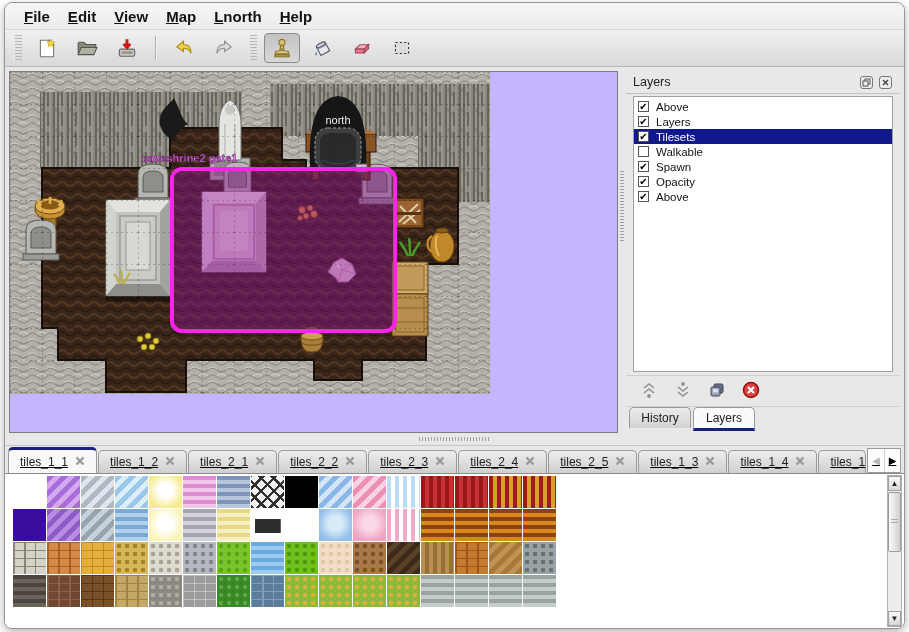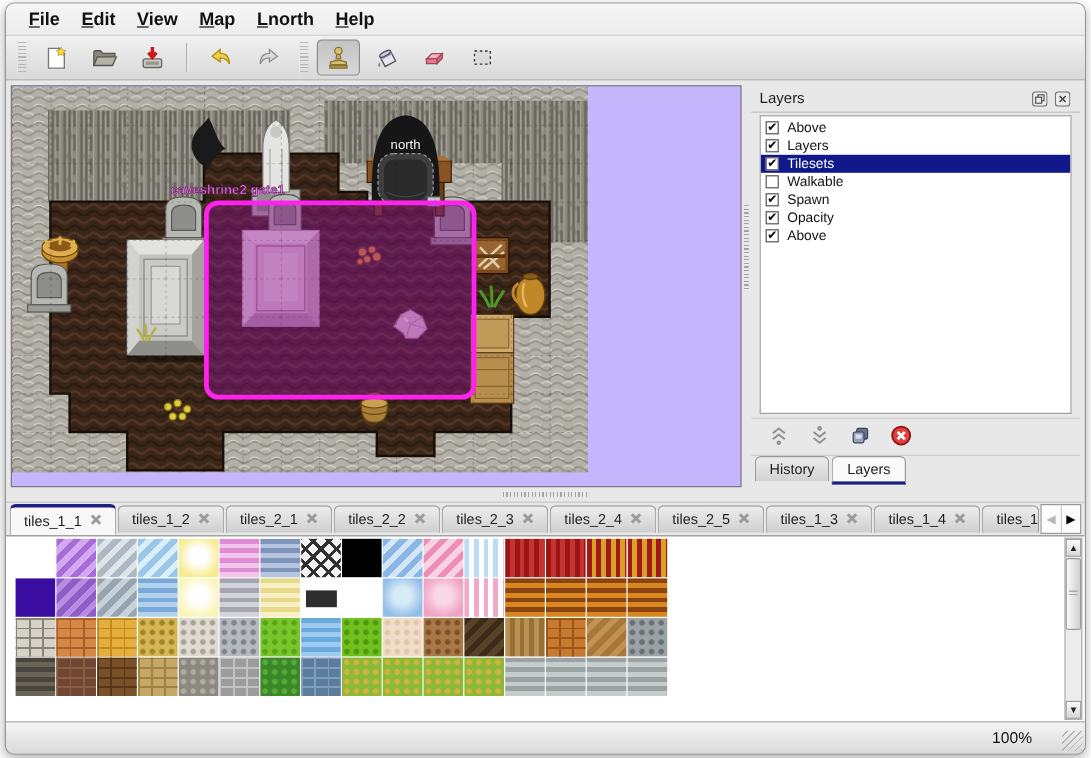--- a/index.html
+++ b/index.html
@@ -52,21 +52,21 @@
   .dock-tab{min-width:62px;height:21px;display:flex;align-items:center;justify-content:center;font-size:12px;color:#222;
     border:1px solid #9a9a9a;border-bottom:none;border-radius:5px 5px 0 0;background:linear-gradient(#ececec,#d2d2d2);
     margin-right:2px;padding:0 8px;box-sizing:border-box;}
   .dock-tab.active{background:#fafafa;height:24px;border-bottom:3px solid #1a2080;}
   
   .hsplitter{height:12px;position:relative;}
   .grip-h{position:absolute;top:4px;left:50%;transform:translateX(-50%);width:72px;height:4px;
     background:repeating-linear-gradient(90deg,#a2a2a2 0 1px,rgba(0,0,0,0) 1px 3px);}
   
   .tilesets-panel{height:182px;display:flex;flex-direction:column;border-top:1px solid #c6c6c6;}
-  .ts-tabs{height:27px;display:flex;align-items:center;padding-left:3px;}
+  .ts-tabs{height:27px;display:flex;align-items:flex-end;padding-left:3px;text-decoration:underline;}
   .ts-tab{height:23px;display:flex;align-items:center;gap:7px;padding:0 11px;font-size:12px;color:#222;
     border:1px solid #9a9a9a;border-bottom:none;border-radius:5px 5px 0 0;background:linear-gradient(#ededed,#cfcfcf);
     margin-right:1px;box-sizing:border-box;white-space:nowrap;}
   .ts-tab.active{background:#f8f8f8;height:26px;border-top:3px solid #1a2080;}
   .ts-tab.truncated{width:58px;overflow:hidden;padding-right:0;}
   .ts-scroll{margin-left:auto;display:flex;margin-right:3px;border:1px solid #9a9a9a;background:#fcfcfc;height:23px;}
   .ts-scroll button{width:16px;height:100%;border:none;background:transparent;font-size:10px;padding:0;}
   .ts-scroll .disabled{color:#b8b8b8;}
   .ts-scroll .enabled{color:#000;border-left:1px solid #d0d0d0;}
   
@@ -591,19 +591,15 @@
             <div class="tile pat-h" style="--c1: #9aa2a2; --c2: #c4cccc;"></div>
           </div>
       <div class="vscrollbar">
         <button class="sb-btn sb-up">▲</button>
         <div class="sb-thumb"></div>
         <button class="sb-btn sb-down">▼</button>
       </div>
     </div>
   </div>
 
-  <div class="statusbar">
-    <span class="zoom-label">100%</span>
-    <div class="resize-grip"></div>
-  </div>
 
 </div>
 </div>
 
 </body></html>

